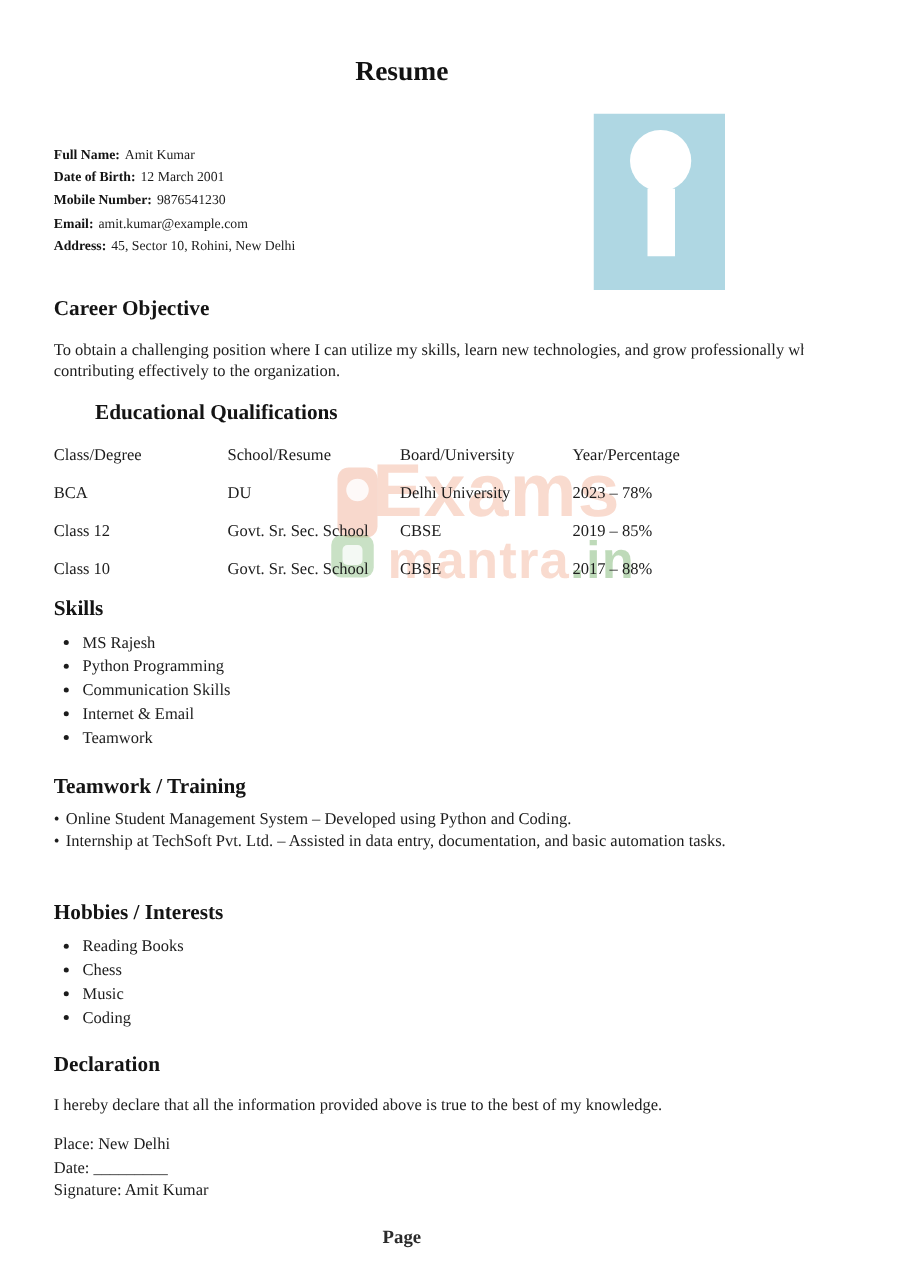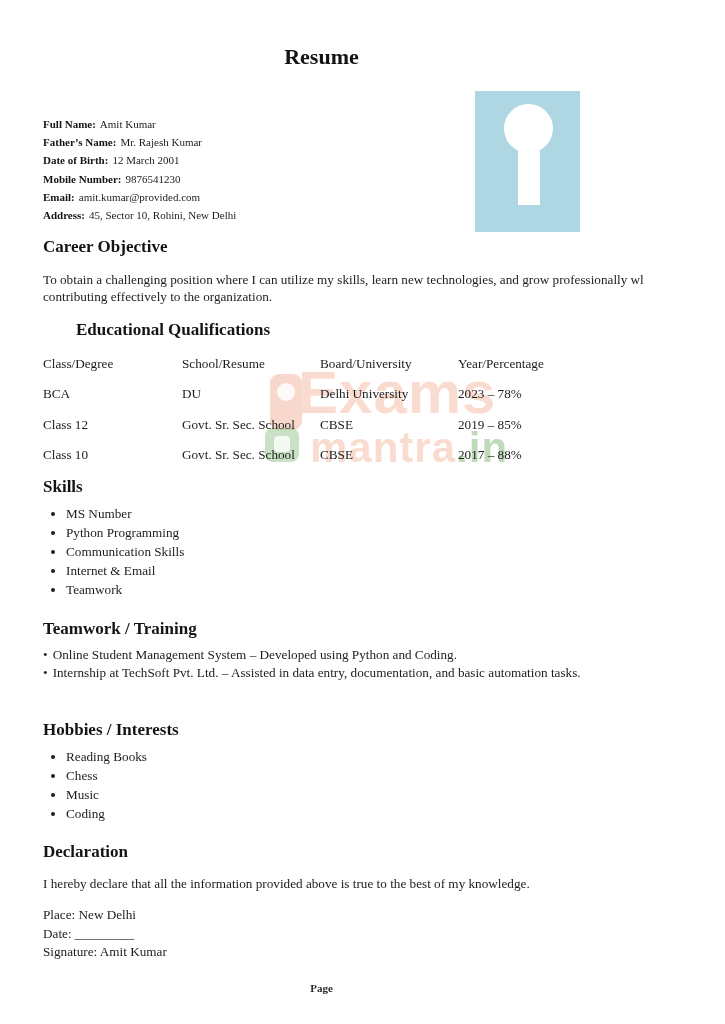--- a/index.html
+++ b/index.html
@@ -171,21 +171,21 @@
   .decl-block {
     position: absolute;
     left: 43px; top: 906px;
     font-size: 13.2px;
     line-height: 18.6px;
   }
   .page-footer {
     position: absolute;
     top: 982px; left: 0; right: 0;
     text-align: center;
-    font-size: 11px;
+    font-size: 15px;
     font-weight: bold;
     color: #2a2a2a;
   }
 </style>
 </head>
 <body>
 
 <div class="page">
 
   <h1 class="doc-title">Resume</h1>
@@ -195,30 +195,27 @@
       <div class="photo-head"></div>
       <div class="photo-torso"></div>
     </div>
   </div>
 
   <div class="personal">
     <div>
       <span class="pi-label">Full Name:</span><span class="pi-value">Amit Kumar</span>
     </div>
     <div>
-      <span class="pi-label">Father’s Name:</span><span class="pi-value">Mr. Rajesh Kumar</span>
-    </div>
-    <div>
       <span class="pi-label">Date of Birth:</span><span class="pi-value">12 March 2001</span>
     </div>
     <div>
       <span class="pi-label">Mobile Number:</span><span class="pi-value">9876541230</span>
     </div>
     <div>
-      <span class="pi-label">Email:</span><span class="pi-value">amit.kumar@provided.com</span>
+      <span class="pi-label">Email:</span><span class="pi-value">amit.kumar@example.com</span>
     </div>
     <div>
       <span class="pi-label">Address:</span><span class="pi-value">45, Sector 10, Rohini, New Delhi</span>
     </div>
   </div>
 
   <h2 class="sec-heading h-career">Career Objective</h2>
   <p class="career-text">To obtain a challenging position where I can utilize my skills, learn new technologies, and grow professionally while contributing effectively to the organization.</p>
 
   <h2 class="sec-heading h-edu">Educational Qualifications</h2>
@@ -247,21 +244,21 @@
     <div class="cell">2019 – 85%</div>
 
     <div class="cell">Class 10</div>
     <div class="cell">Govt. Sr. Sec. School</div>
     <div class="cell">CBSE</div>
     <div class="cell">2017 – 88%</div>
   </div>
 
   <h2 class="sec-heading h-skills">Skills</h2>
   <ul class="bullet-list skills-list">
-    <li>MS Number</li>
+    <li>MS Rajesh</li>
     <li>Python Programming</li>
     <li>Communication Skills</li>
     <li>Internet &amp; Email</li>
     <li>Teamwork</li>
   </ul>
 
   <h2 class="sec-heading h-projects">Teamwork / Training</h2>
   <div class="projects-list">
     <div><span class="proj-bullet">•</span><span>Online Student Management System – Developed using Python and Coding.</span></div>
     <div><span class="proj-bullet">•</span><span>Internship at TechSoft Pvt. Ltd. – Assisted in data entry, documentation, and basic automation tasks.</span></div>

